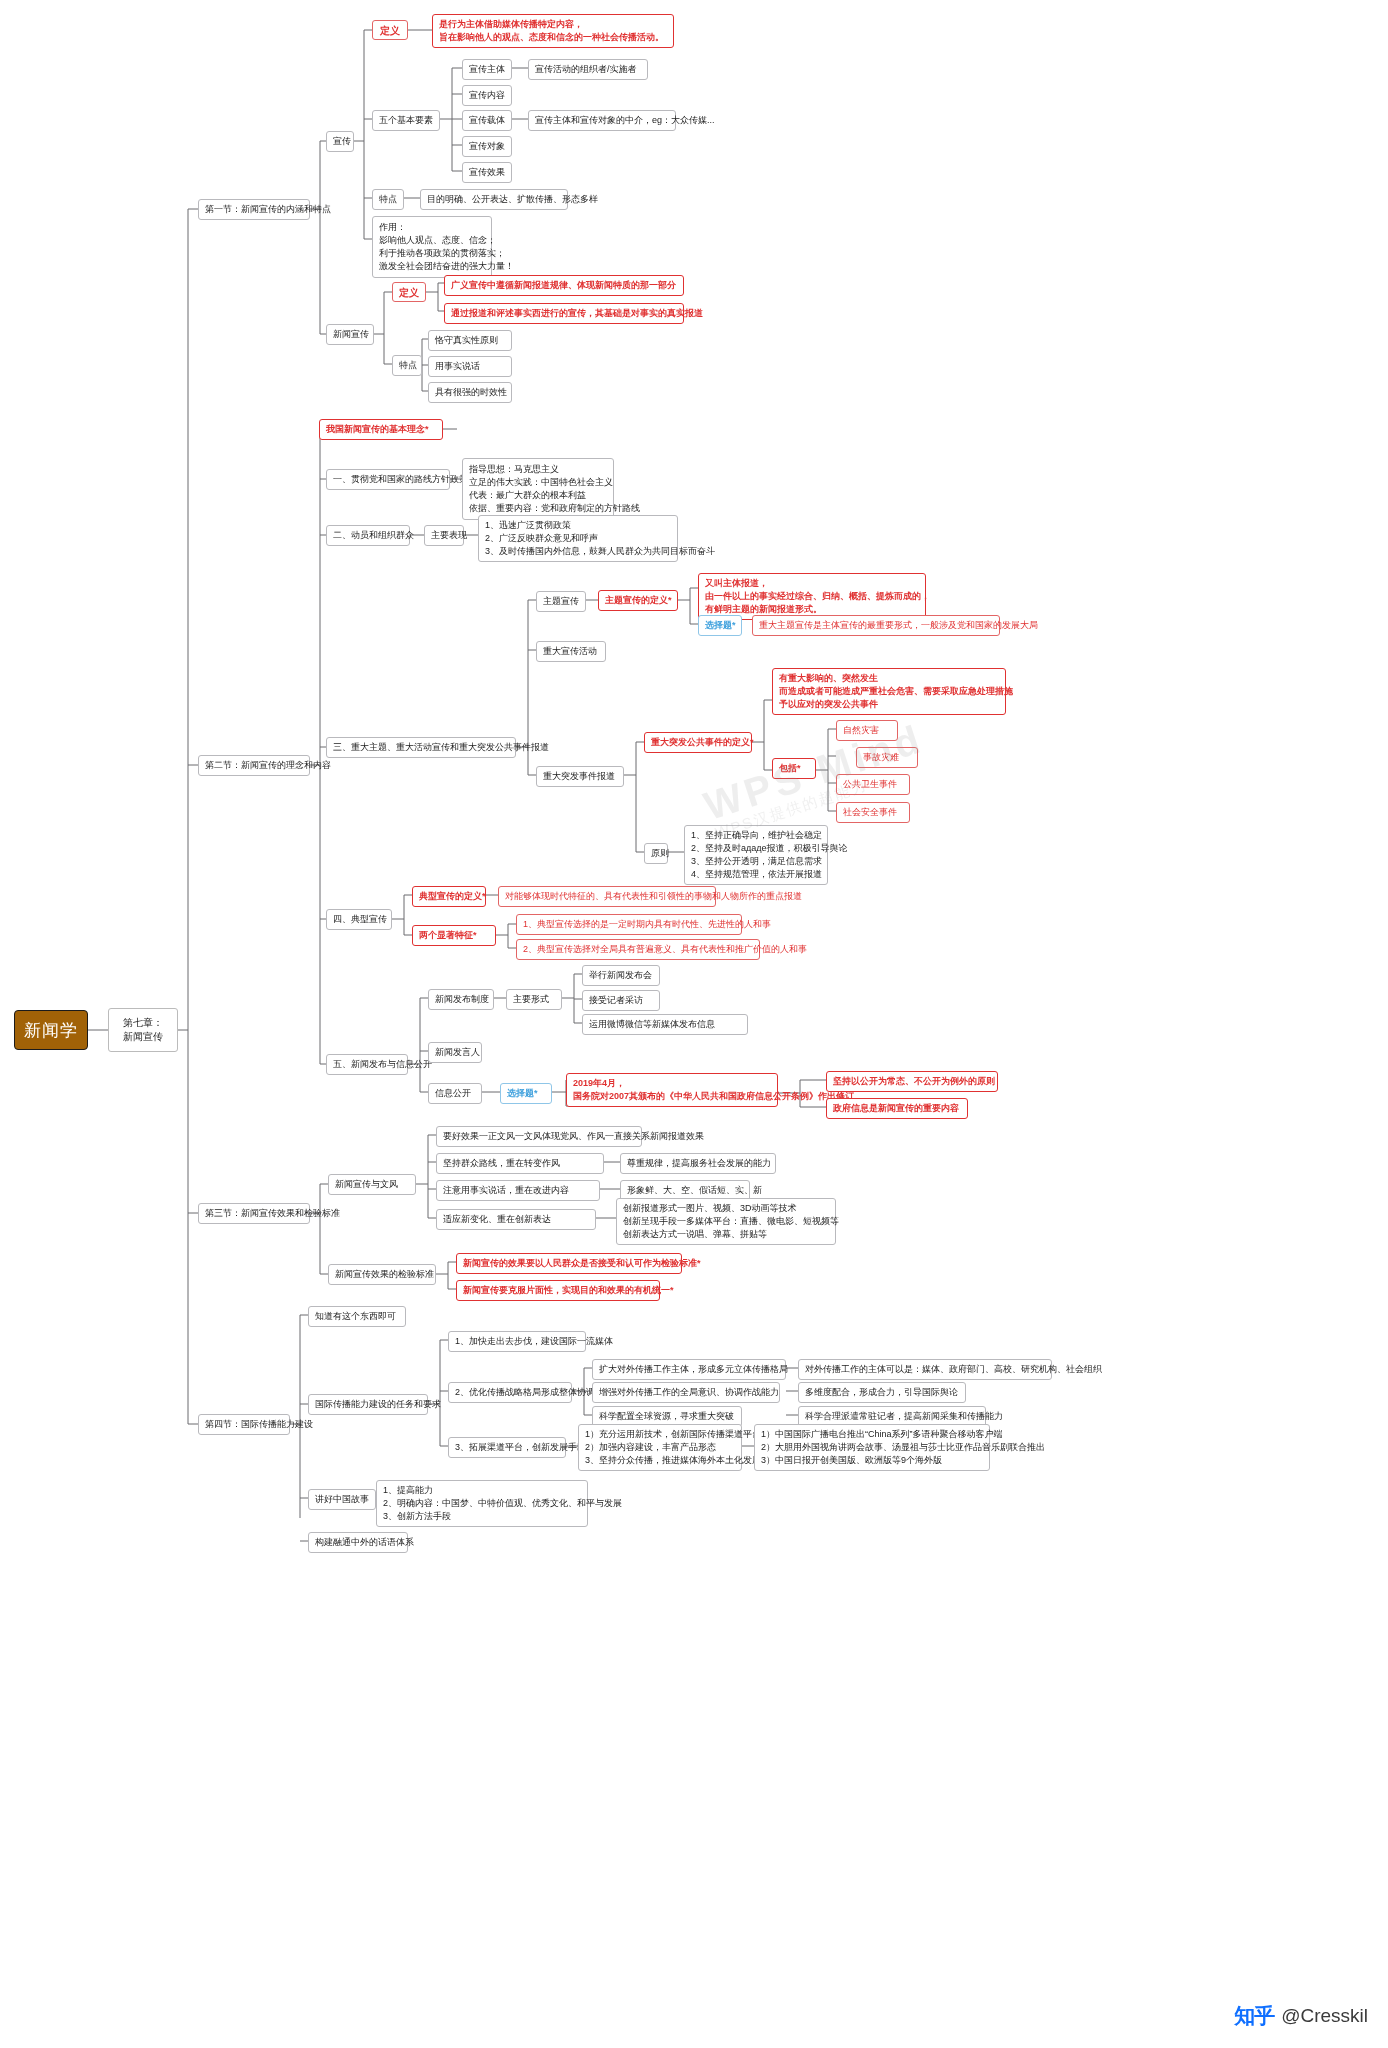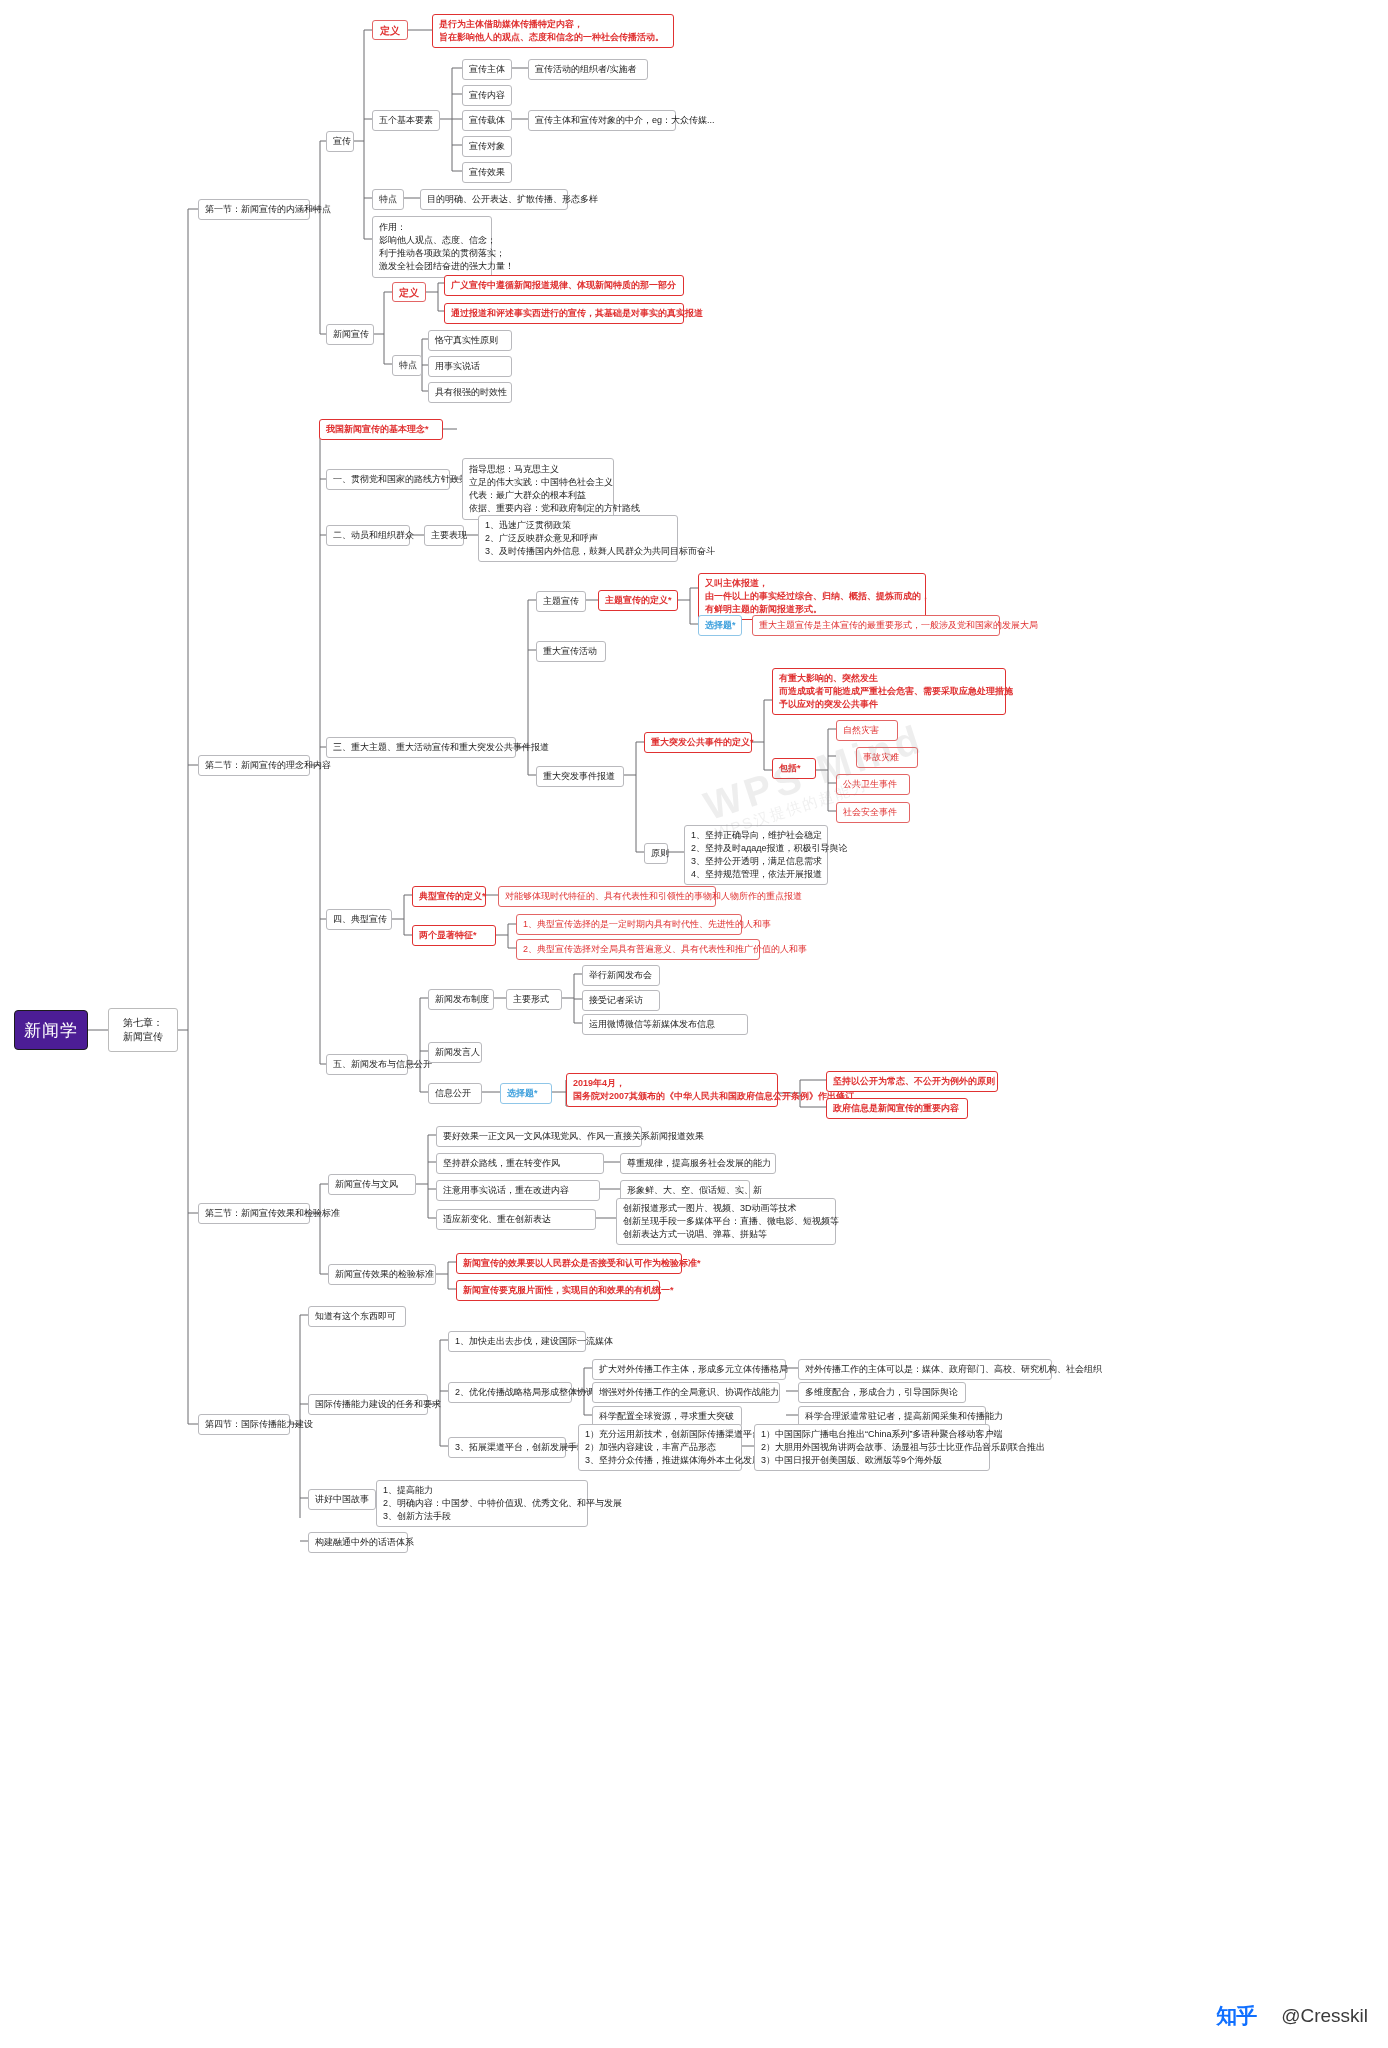--- a/index.html
+++ b/index.html
@@ -11,21 +11,21 @@
   svg.links{position:absolute;left:0;top:0;width:1388px;height:2048px;pointer-events:none;}
 
   .node{
     position:absolute;box-sizing:border-box;
     border:1px solid #b9b9bd;border-radius:3px;background:#fff;
     color:#222;font-size:9px;line-height:13px;
     padding:3px 6px;white-space:pre;
     display:flex;align-items:center;
   }
   .node.center{
-    background:#4c1d95;border:1px solid #1b1b1b;color:#fff;
+    background:#a16207;border:1px solid #1b1b1b;color:#fff;
     font-size:17px;justify-content:center;border-radius:4px;letter-spacing:1px;
   }
   .node.chapter{font-size:10px;line-height:14px;justify-content:center;text-align:center;border-color:#bbb;}
   .node.red{
     border:1px solid #e36565;color:#e03131;font-weight:bold;
   }
   .node.redstrong{
     border:1.4px solid #e03131;color:#e03131;font-weight:bold;
   }
   .node.blue{
@@ -36,21 +36,21 @@
     position:absolute;color:rgba(150,150,150,0.16);
     font-size:40px;font-weight:bold;letter-spacing:4px;
     transform:rotate(-18deg);pointer-events:none;user-select:none;
   }
   .wm2{
     position:absolute;color:rgba(150,150,150,0.14);
     font-size:15px;letter-spacing:2px;
     transform:rotate(-18deg);pointer-events:none;user-select:none;
   }
   .credit{
-    position:absolute;right:20px;bottom:18px;display:flex;align-items:center;gap:25px;
+    position:absolute;right:20px;bottom:18px;display:flex;align-items:center;gap:7px;
     color:#3a3a3a;font-size:19px;
   }
   .credit .logo{
     color:#0f6fff;font-size:21px;font-weight:bold;letter-spacing:-1px;
   }
 </style>
 </head>
 <body>
 
 <div id="canvas">

